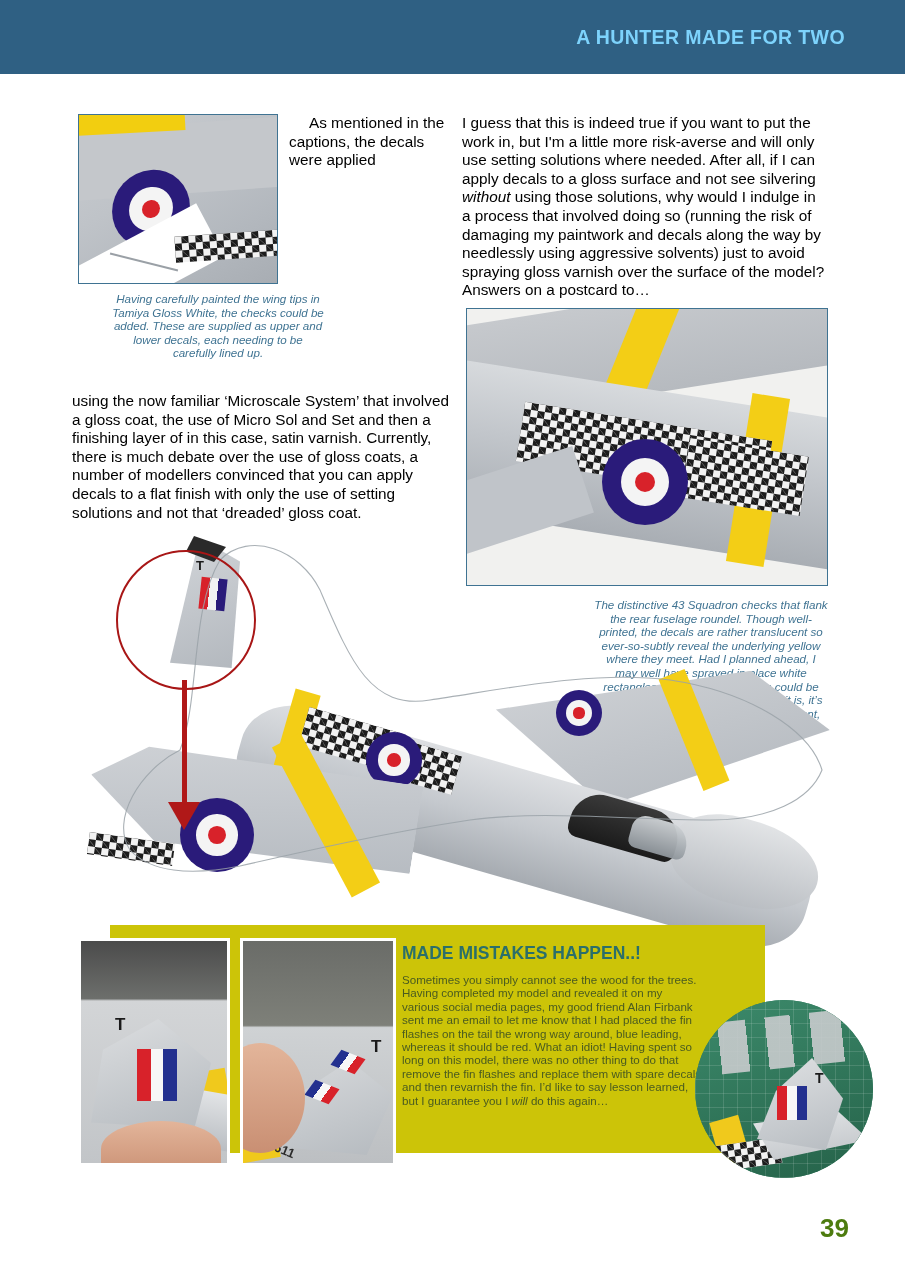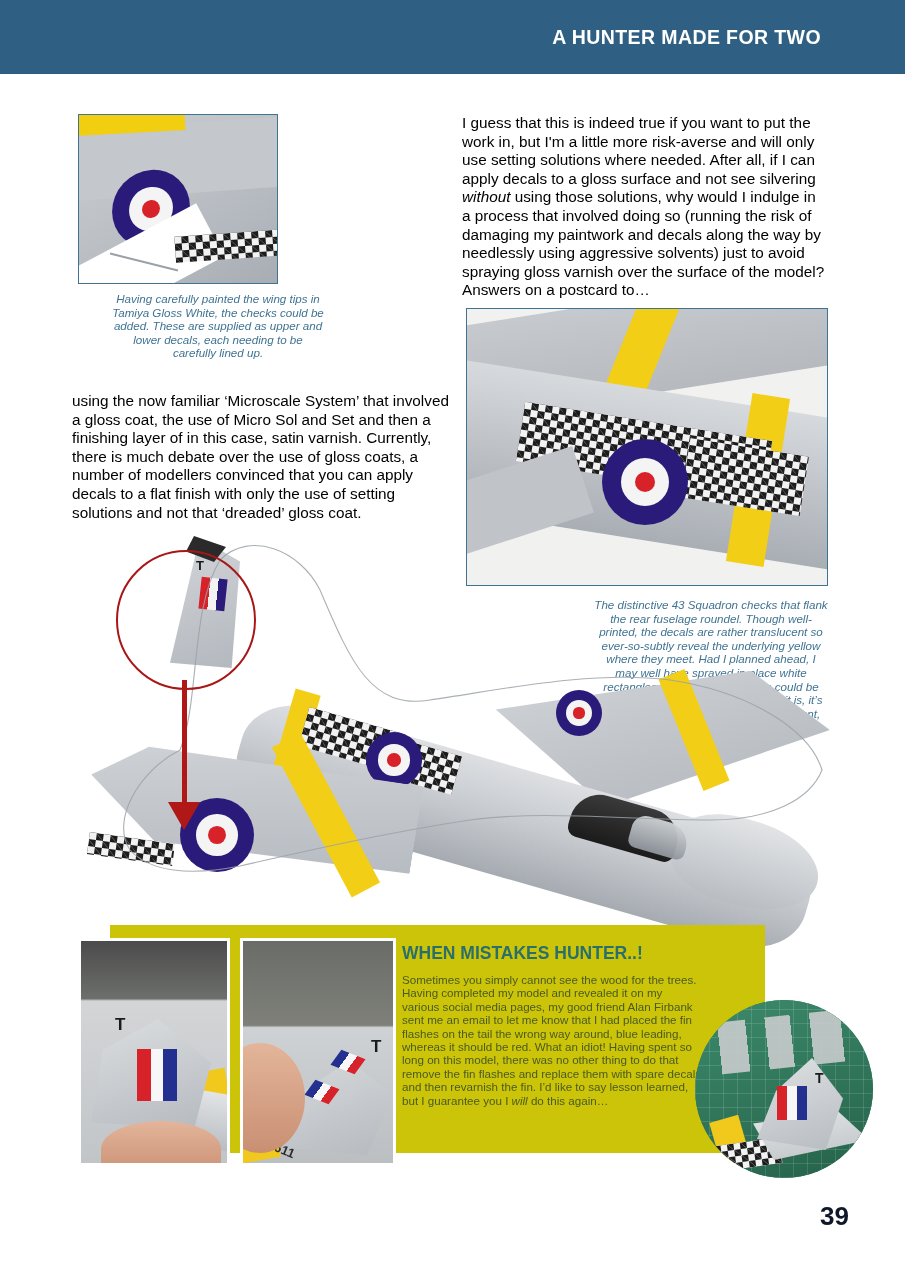--- a/index.html
+++ b/index.html
@@ -12,22 +12,22 @@
     overflow:hidden;
   }
 
   
   .header-bar{
     position:absolute; left:0; top:0; width:905px; height:74px;
     background:#2f6083;
     display:flex; align-items:center; justify-content:flex-end;
   }
   .header-title{
-    color:#ffffff; font-size:19.5px; font-weight:bold;
-    letter-spacing:.4px; margin-right:84px;
+    color:#7dd3fc; font-size:19.5px; font-weight:bold;
+    letter-spacing:.4px; margin-right:60px;
     font-family:"Liberation Sans", sans-serif;
   }
 
   
   .body-col{
     position:absolute;
     font-size:15.3px; line-height:18.6px; color:#000;
     text-align:left;
   }
   .body-col p{ margin:0; }
@@ -313,22 +313,22 @@
     transform:rotate(-8deg);
   }
   .mat-parts{
     position:absolute; left:16px; top:16px; width:140px; height:52px;
     background:linear-gradient(90deg,transparent 0 6%,#c8cbcd 6% 26%,transparent 26% 40%,#c8cbcd 40% 58%,transparent 58% 72%,#c8cbcd 72% 94%,transparent 94%);
     opacity:.9; transform:rotate(-6deg); border-radius:4px;
   }
 
   
   .page-number{
-    position:absolute; right:56px; bottom:48px;
-    color:#0f172a; font-size:26px; font-weight:bold;
+    position:absolute; right:56px; bottom:36px;
+    color:#4d7c0f; font-size:26px; font-weight:bold;
   }
 </style>
 </head>
 <body>
 
 <div class="header-bar">
   <div class="header-title">A  HUNTER MADE FOR TWO</div>
 </div>
 
 <div class="photo bordered" id="photo-wing">
@@ -341,20 +341,21 @@
     <div class="r-red"></div>
   </div>
   <div class="wing-edge"></div>
   <div class="checks"></div>
   <div class="wing-probe"></div>
 </div>
 
 <div class="caption" style="left:72px; top:292px; width:212px;margin-left:40px;">Having carefully painted the wing tips in Tamiya Gloss White, the checks could be added. These are supplied as upper and lower decals, each needing to be carefully lined up.</div>
 
 <div class="body-col" style="left:289px; top:114px; width:160px;">
+  <p class="indent">As mentioned in the captions, the decals were applied</p>
 </div>
 
 <div class="body-col" style="left:462px; top:114px; width:366px;">
   <p><span>I guess that this is indeed true if you want to put the work in, but I'm a little more risk-averse and will only use setting solutions where needed. After all, if I can apply decals to a gloss surface and not see silvering </span><em>without</em><span> using those solutions, why would I indulge in a process that involved doing so (running the risk of damaging my paintwork and decals along the way by needlessly using aggressive solvents) just to avoid spraying gloss varnish over the surface of the model? Answers on a postcard to…</span></p>
 </div>
 
 <div class="body-col" style="left:72px; top:392px; width:382px;">using the now familiar ‘Microscale System’ that involved a gloss coat, the use of Micro Sol and Set and then a finishing layer of in this case, satin varnish. Currently, there is much debate over the use of gloss coats, a number of modellers convinced that you can apply decals to a flat finish with only the use of setting solutions and not that ‘dreaded’ gloss coat.</div>
 
 <div class="photo bordered" id="photo-fuselage">
   <div class="fus-bg"></div>
@@ -416,21 +417,21 @@
              C430 170 520 150 600 160 C680 172 740 210 752 250 C740 280 700 300 640 300
              C560 300 470 290 400 300 C320 312 240 330 170 346 C120 356 80 352 60 330 Z" fill="none" stroke="#9aa2a8" stroke-width="1.1" opacity=".85"></path>
   </svg>
 
   <div class="annot-circle"></div>
   <div class="annot-arrow-line"></div>
   <div class="annot-arrow-head"></div>
 </div>
 
 <div id="mistakes-box">
-  <div class="mistakes-title">WHEN MISTAKES HUNTER..!</div>
+  <div class="mistakes-title">MADE MISTAKES HAPPEN..!</div>
   <div class="mistakes-body"><span>Sometimes you simply cannot see the wood for the trees. Having completed my model and revealed it on my various social media pages, my good friend Alan Firbank sent me an email to let me know that I had placed the fin flashes on the tail the wrong way around, blue leading, whereas it should be red. What an idiot! Having spent so long on this model, there was no other thing to do that remove the fin flashes and replace them with spare decals and then revarnish the fin. I’d like to say lesson learned, but I guarantee you I </span><em>will</em><span> do this again…</span></div>
 </div>
 
 <div class="photo wborder" id="photo-tail-a">
   <div class="tail-bg"></div>
   <div class="tail-yellow"></div>
   <div class="tail-nacelle"></div>
   <div class="tail-fin2"></div>
   <div class="tail-flash"></div>
   <div class="tail-T">T</div>

